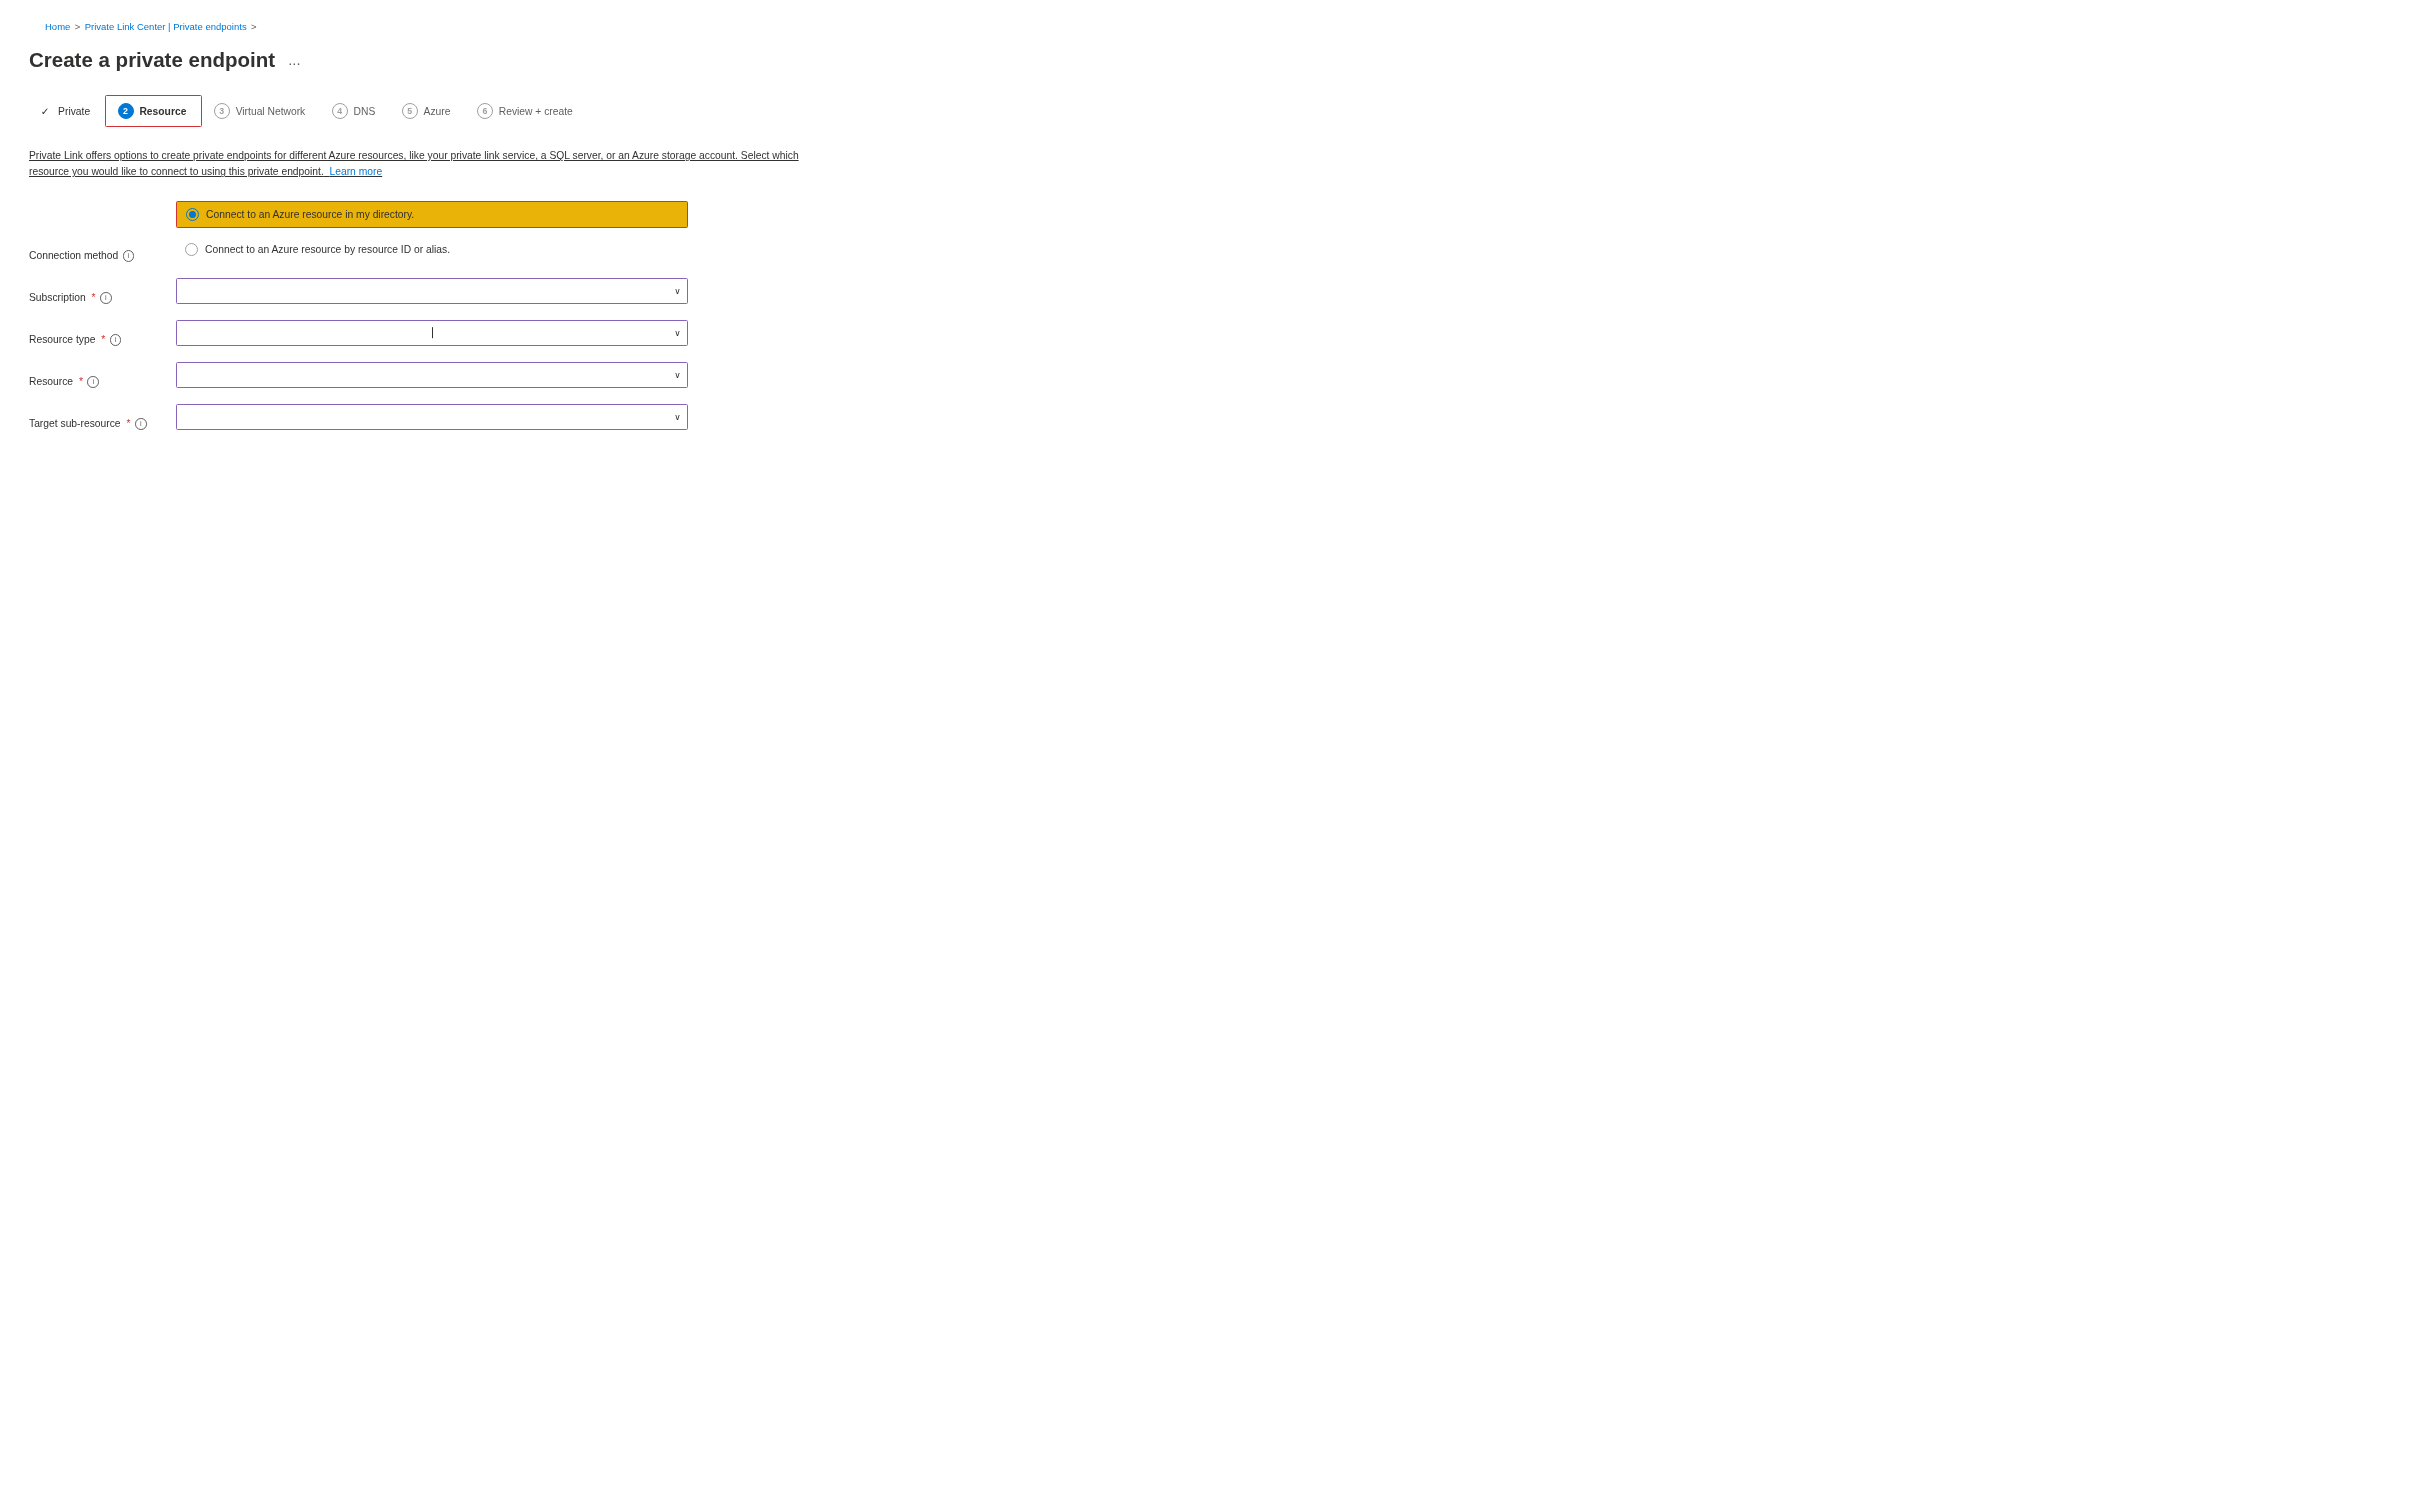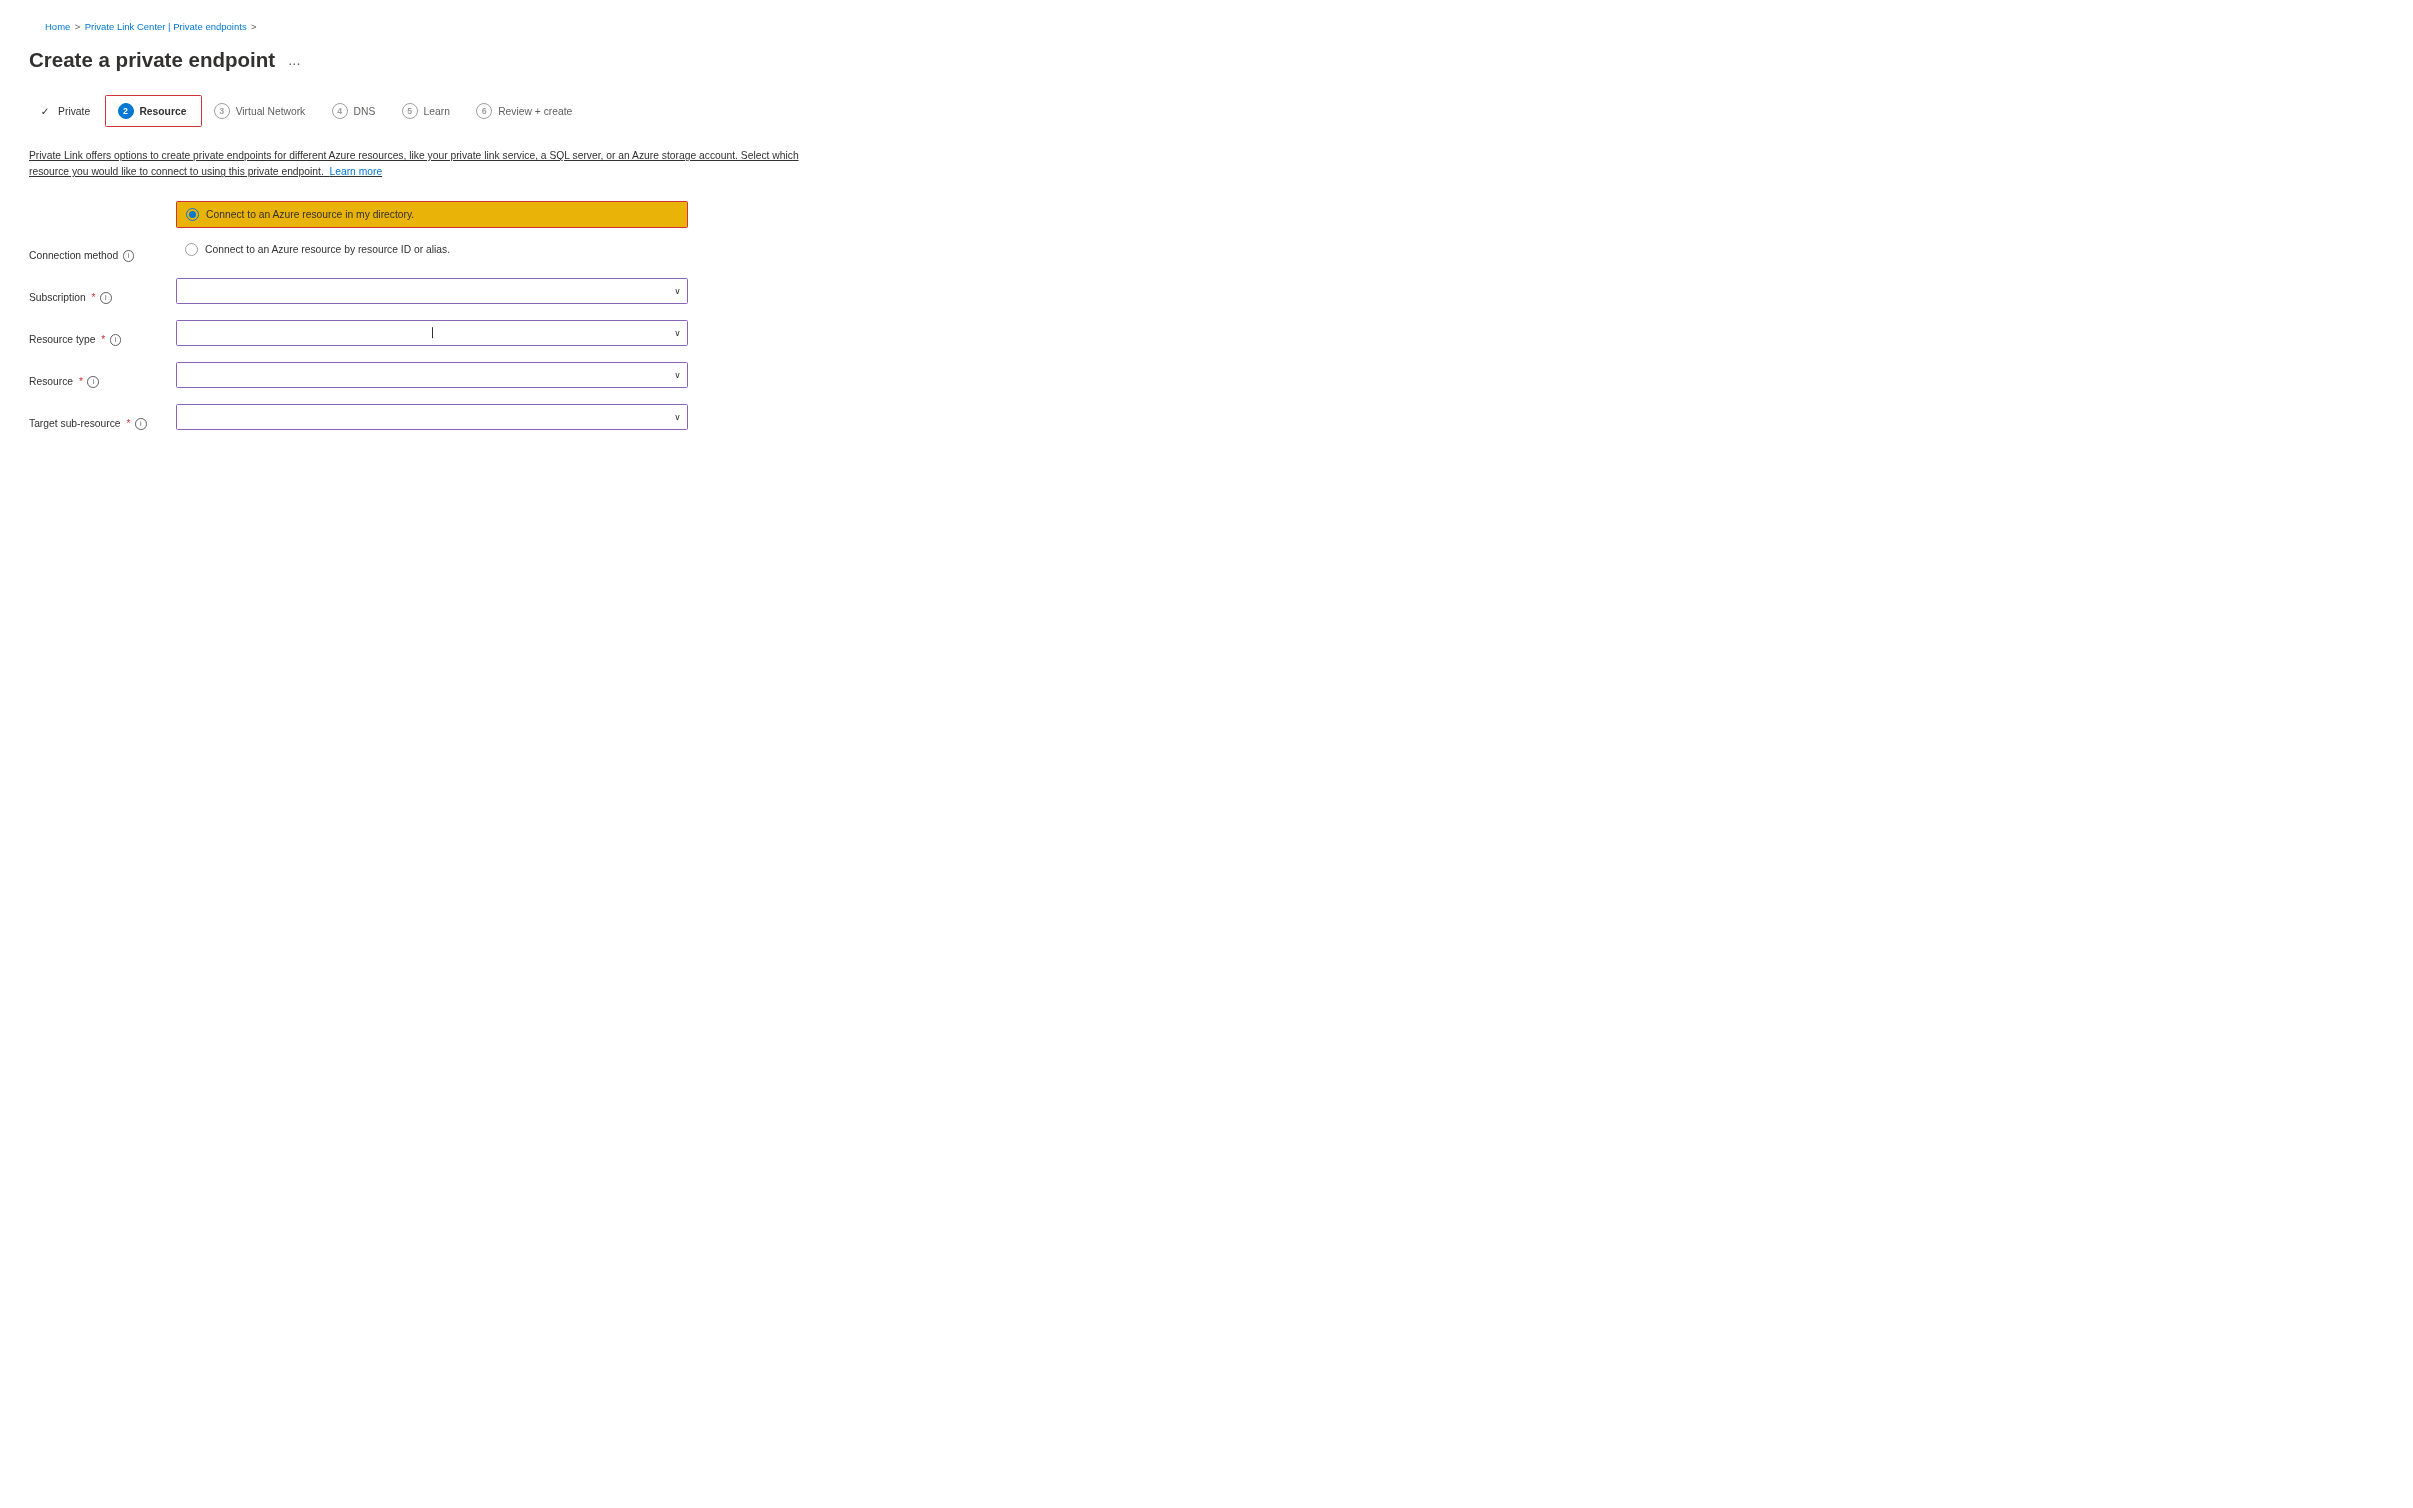--- a/index.html
+++ b/index.html
@@ -299,21 +299,21 @@
     <span>Virtual Network</span>
   </div>
 
   <div class="tab-item">
     <div class="tab-circle">4</div>
     <span>DNS</span>
   </div>
 
   <div class="tab-item">
     <div class="tab-circle">5</div>
-    <span>Learn</span>
+    <span>Azure</span>
   </div>
 
   <div class="tab-item">
     <div class="tab-circle">6</div>
     <span>Review + create</span>
   </div>
 </div>
 
 <p class="description-text">
   <span>Private Link offers options to create private endpoints for different Azure resources, like your private link service, a SQL server, or an Azure storage account. Select which resource you would like to connect to using this private endpoint.</span>

